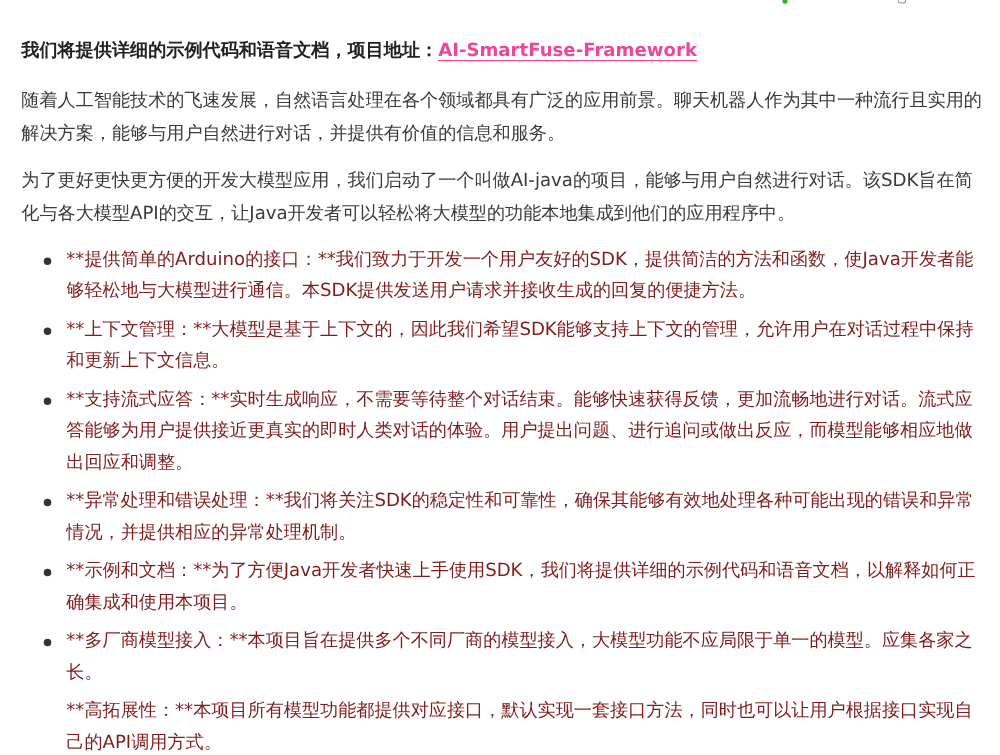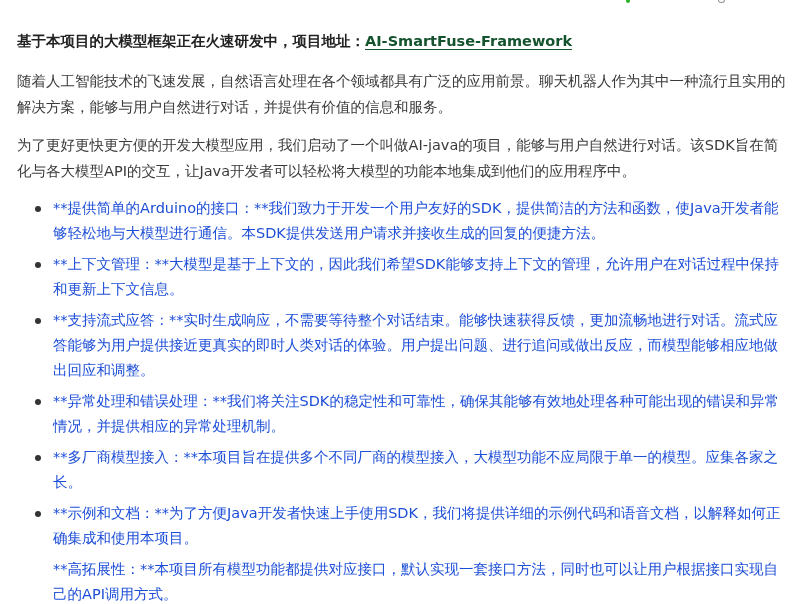--- a/index.html
+++ b/index.html
@@ -49,42 +49,42 @@
     }
     .headline {
       font-size: 14.5px;
       font-weight: bold;
       color: #222222;
       line-height: 26px;
       margin: 0 0 14px 0;
       white-space: nowrap;
     }
     .headline a {
-      color: #14532d;
+      color: #ec4899;
       text-decoration: underline;
       text-underline-offset: 3px;
     }
     p.para {
       font-size: 14.5px;
       line-height: 26px;
       margin: 0 0 12px 0;
       color: #3a3a3a;
     }
     ul.goals {
       list-style: none;
       margin: 10px 0 0 0;
       padding: 0;
     }
     ul.goals li {
       position: relative;
       padding-left: 18px;
       margin-left: 18px;
       font-size: 14.5px;
       line-height: 25px;
-      color: #1d4ed8;
+      color: #7f1d1d;
       margin-bottom: 6px;
     }
     ul.goals li .bullet {
       position: absolute;
       left: 0;
       top: 10px;
       width: 6px;
       height: 6px;
       border-radius: 50%;
       background: #333;
@@ -93,28 +93,28 @@
 </head>
 <body>
 
 <div class="top-artifact">
   <span class="green-mark"></span>
   <span class="gray-mark"></span>
 </div>
 
 <div class="content">
   <div class="headline">
-    <span>基于本项目的大模型框架正在火速研发中，项目地址：</span><a href="#">AI-SmartFuse-Framework</a>
+    <span>我们将提供详细的示例代码和语音文档，项目地址：</span><a href="#">AI-SmartFuse-Framework</a>
   </div>
 
   <p class="para">随着人工智能技术的飞速发展，自然语言处理在各个领域都具有广泛的应用前景。聊天机器人作为其中一种流行且实用的解决方案，能够与用户自然进行对话，并提供有价值的信息和服务。</p>
   <p class="para">为了更好更快更方便的开发大模型应用，我们启动了一个叫做AI-java的项目，能够与用户自然进行对话。该SDK旨在简化与各大模型API的交互，让Java开发者可以轻松将大模型的功能本地集成到他们的应用程序中。</p>
 
   <ul class="goals">
     <li><span class="bullet"></span><span>**提供简单的Arduino的接口：**我们致力于开发一个用户友好的SDK，提供简洁的方法和函数，使Java开发者能够轻松地与大模型进行通信。本SDK提供发送用户请求并接收生成的回复的便捷方法。</span></li>
     <li><span class="bullet"></span><span>**上下文管理：**大模型是基于上下文的，因此我们希望SDK能够支持上下文的管理，允许用户在对话过程中保持和更新上下文信息。</span></li>
     <li><span class="bullet"></span><span>**支持流式应答：**实时生成响应，不需要等待整个对话结束。能够快速获得反馈，更加流畅地进行对话。流式应答能够为用户提供接近更真实的即时人类对话的体验。用户提出问题、进行追问或做出反应，而模型能够相应地做出回应和调整。</span></li>
     <li><span class="bullet"></span><span>**异常处理和错误处理：**我们将关注SDK的稳定性和可靠性，确保其能够有效地处理各种可能出现的错误和异常情况，并提供相应的异常处理机制。</span></li>
+    <li><span class="bullet"></span><span>**示例和文档：**为了方便Java开发者快速上手使用SDK，我们将提供详细的示例代码和语音文档，以解释如何正确集成和使用本项目。</span></li>
     <li><span class="bullet"></span><span>**多厂商模型接入：**本项目旨在提供多个不同厂商的模型接入，大模型功能不应局限于单一的模型。应集各家之长。</span></li>
-    <li><span class="bullet"></span><span>**示例和文档：**为了方便Java开发者快速上手使用SDK，我们将提供详细的示例代码和语音文档，以解释如何正确集成和使用本项目。</span></li>
     <li><span>**高拓展性：**本项目所有模型功能都提供对应接口，默认实现一套接口方法，同时也可以让用户根据接口实现自己的API调用方式。</span></li>
   </ul>
 </div>
 
 </body></html>

